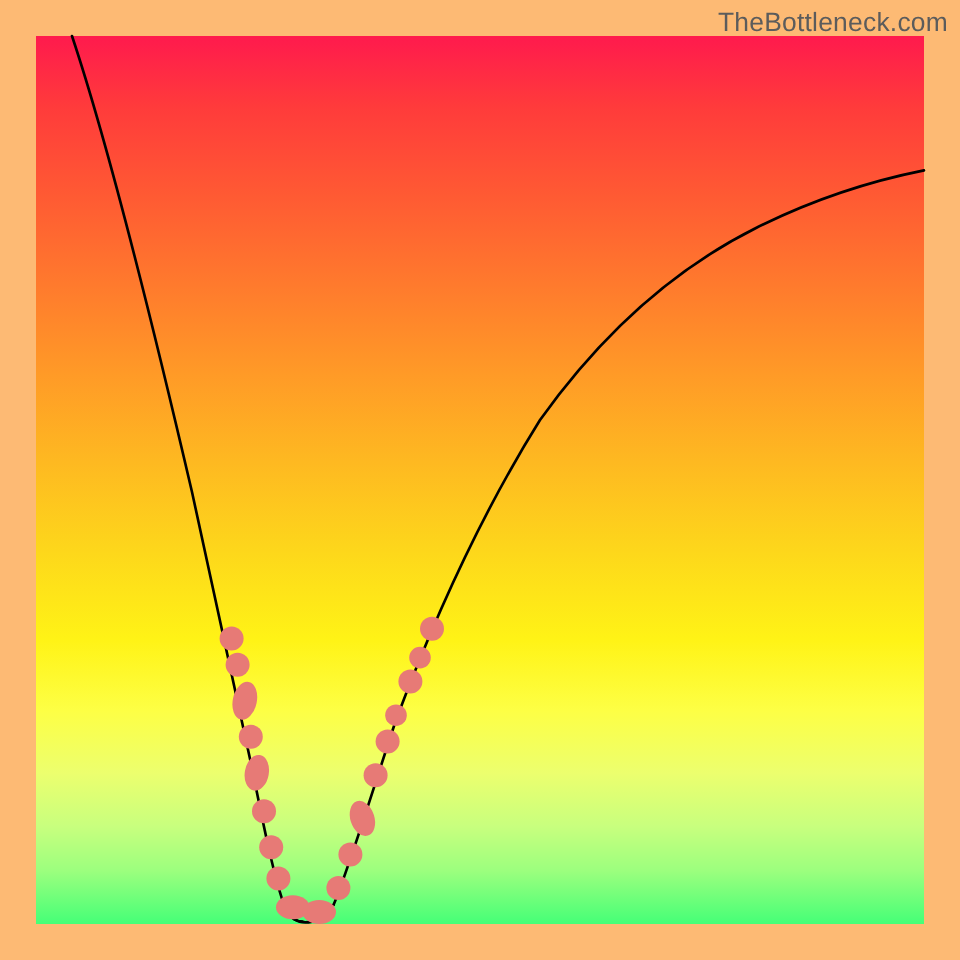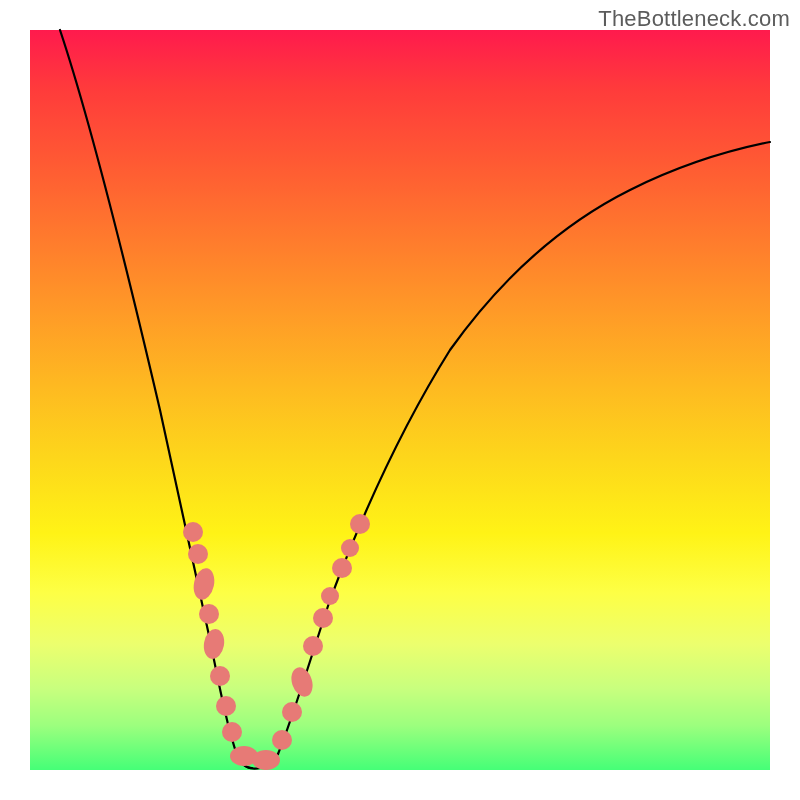--- a/index.html
+++ b/index.html
@@ -7,21 +7,21 @@
     padding: 0;
     width: 800px;
     height: 800px;
     background: #000;
     overflow: hidden;
     font-family: Arial, Helvetica, sans-serif;
   }
   .frame {
     position: absolute;
     inset: 0;
-    background: #ffffff;
+    background: #fdba74;
     text-decoration: underline;
   }
   .plot {
     position: absolute;
     left: 30px;
     top: 30px;
     width: 740px;
     height: 740px;
     
     background: linear-gradient(

